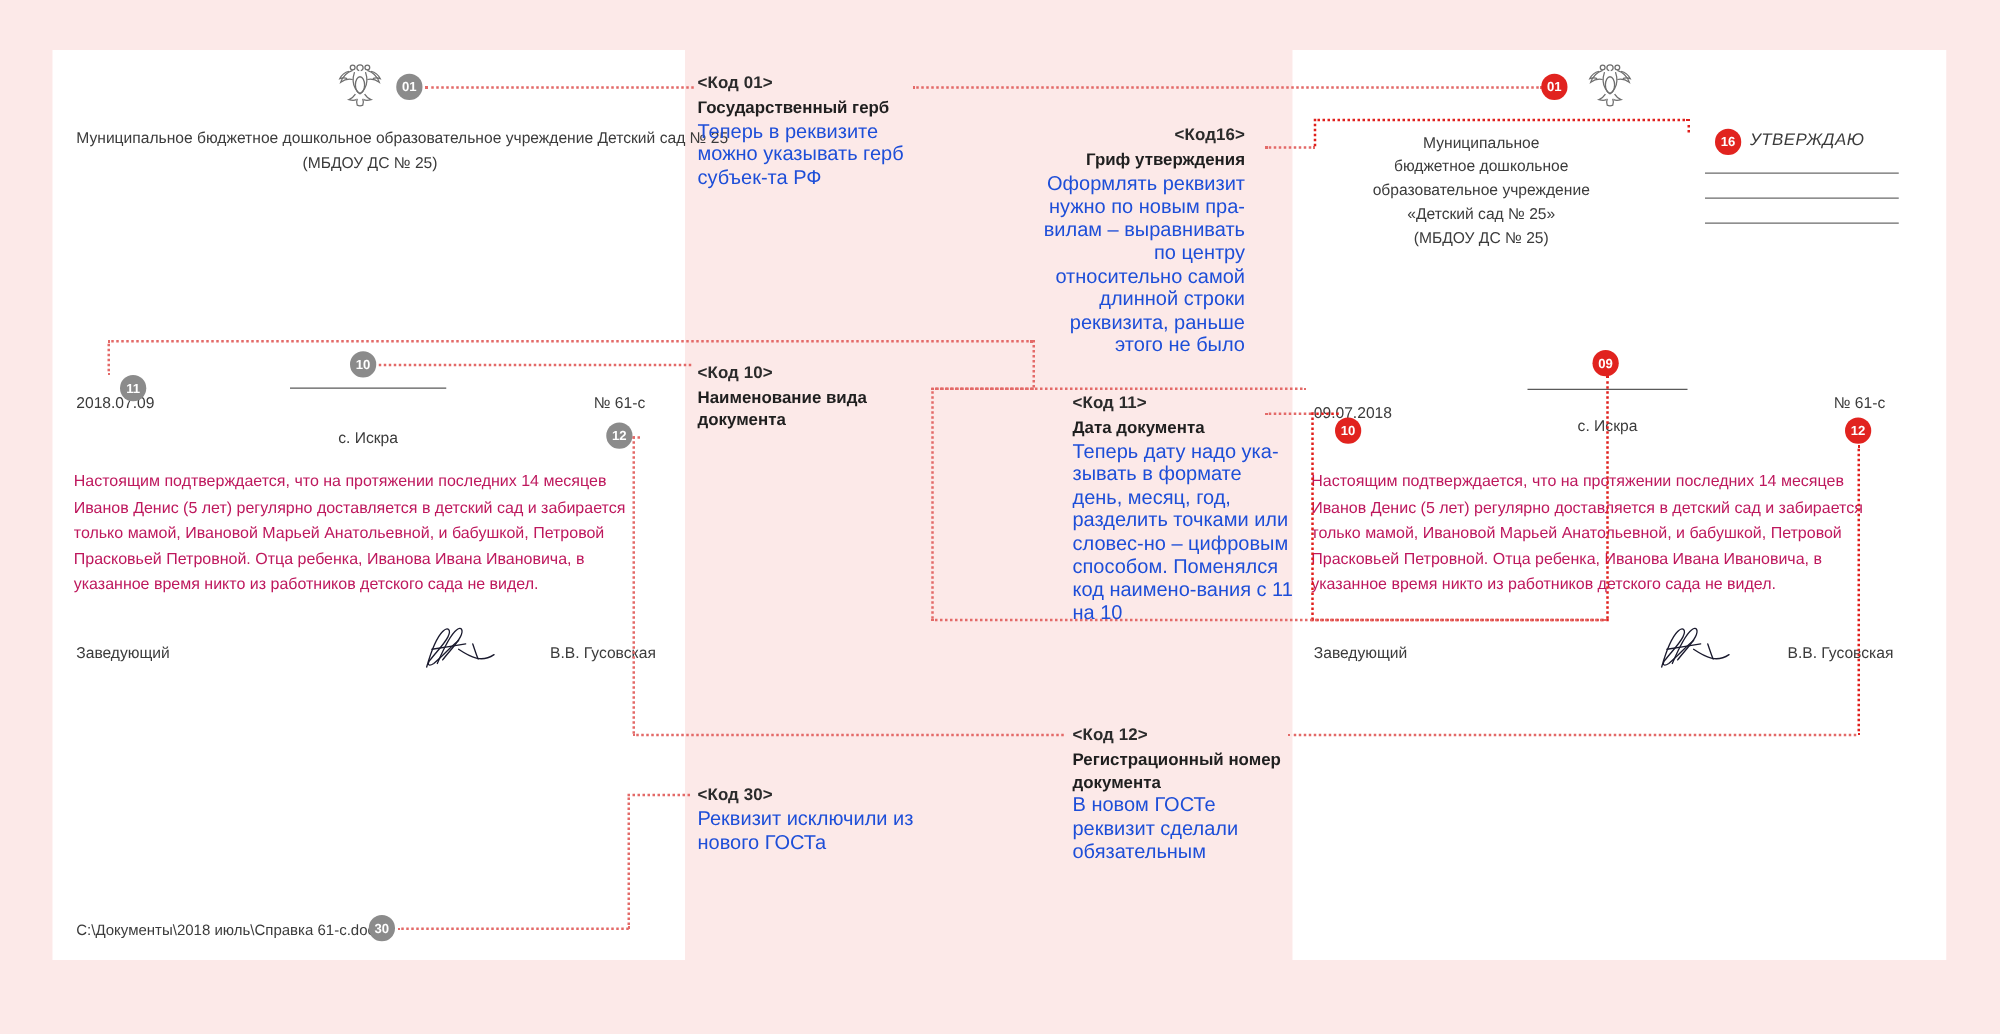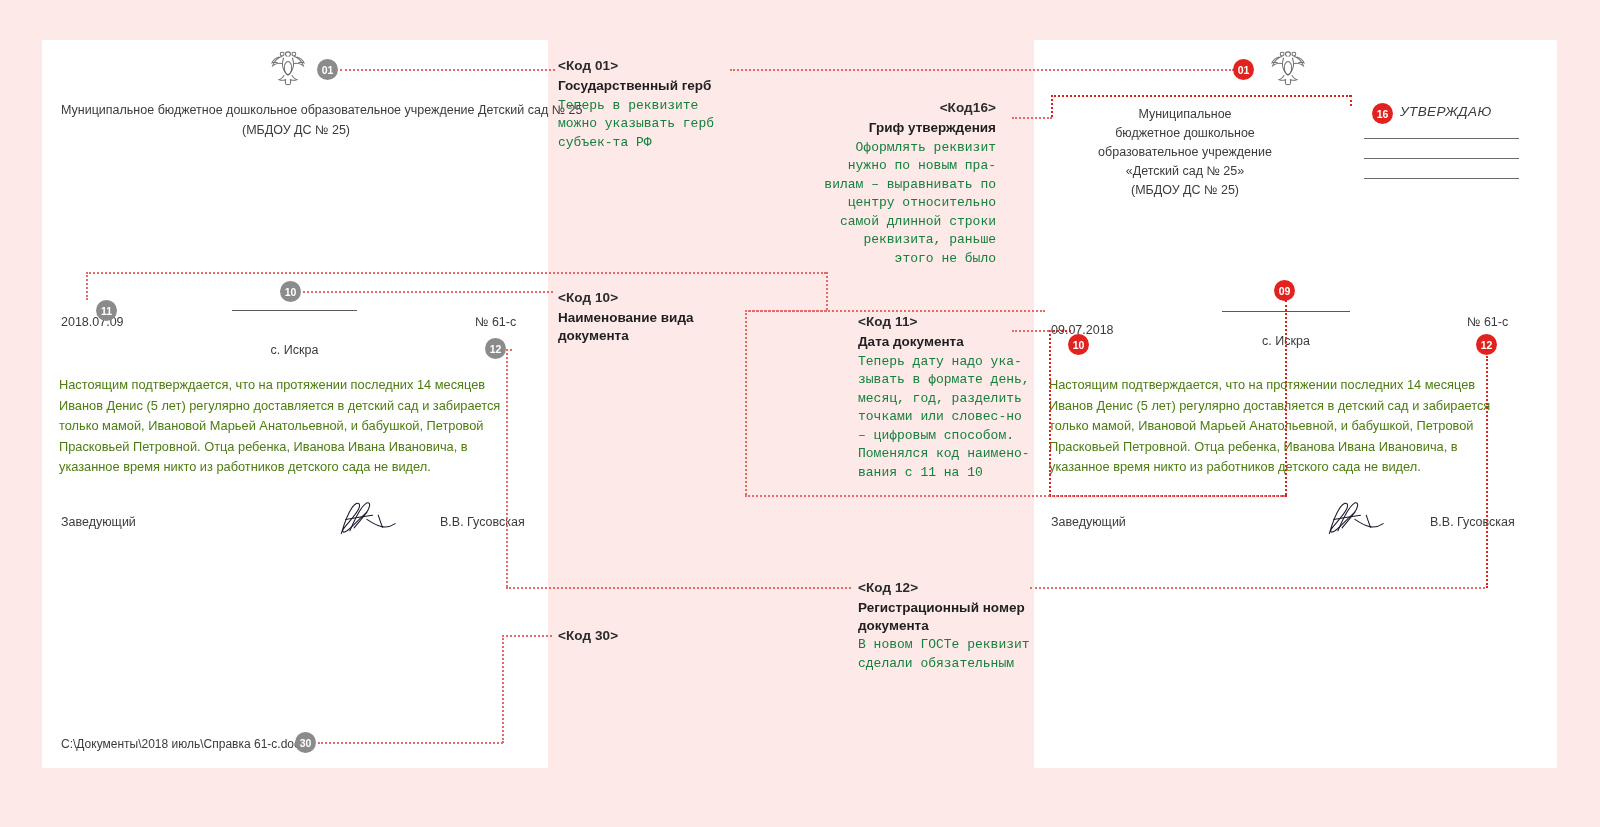--- a/index.html
+++ b/index.html
@@ -15,21 +15,21 @@
 
   
   .sheet{position:absolute;background:#ffffff;}
   #sheet-left {left:42px;  top:40px; width:506px; height:728px;}
   #sheet-right{left:1034px;top:40px; width:523px; height:728px;}
 
   
   .doc-text{position:absolute;font-size:12.5px;color:#3b3b3b;line-height:1.0;white-space:nowrap;}
   .doc-block{position:absolute;font-size:12.5px;color:#3b3b3b;line-height:19px;}
   .center{text-align:center;}
-  .body-par{position:absolute;font-size:12.8px;color:#4d7c0f;line-height:20.5px;}
+  .body-par{position:absolute;font-size:12.8px;color:#be185d;line-height:20.5px;}
 
   
   .rule{position:absolute;height:1px;background:#5a5a5a;}
   .rule-thin{position:absolute;height:1px;background:#6b6b6b;}
 
   
   .badge{
     position:absolute;width:21px;height:21px;border-radius:50%;
     color:#fff;font-size:10.5px;font-weight:bold;
     display:flex;align-items:center;justify-content:center;
@@ -43,21 +43,21 @@
   .callout{position:absolute;width:178px;z-index:5;}
   .callout .code{
     font-size:13.5px;font-weight:bold;color:#2b2b2b;
     letter-spacing:.1px;margin-bottom:3px;line-height:16px;
   }
   .callout .heading{
     font-size:13.5px;font-weight:bold;color:#1f1f1f;
     line-height:17.5px;margin-bottom:2px;
   }
   .callout .desc{
-    font-size:13px;color:#15803d;line-height:18.5px;font-family:Liberation Mono, monospace;
+    font-size:16px;color:#1d4ed8;line-height:18.5px;
   }
 
   
   .dot-h{
     position:absolute;height:0;border-top:2px dotted #e36a68;z-index:2;
   }
   .dot-v{
     position:absolute;width:0;border-left:2px dotted #e36a68;z-index:2;
   }
   .dot-h.red{border-top-color:#e0201c;}
@@ -254,15 +254,16 @@
   </div>
 
   <div class="callout" style="left:858px;top:580px;">
     <div class="code">&lt;Код 12&gt;</div>
     <div class="heading">Регистрационный номер документа</div>
     <div class="desc">В новом ГОСТе реквизит сделали обязательным</div>
   </div>
 
   <div class="callout" style="left:558px;top:628px;">
     <div class="code">&lt;Код 30&gt;</div>
+    <div class="desc">Реквизит исключили из нового ГОСТа</div>
   </div>
 
 </div>
 
 </body></html>

